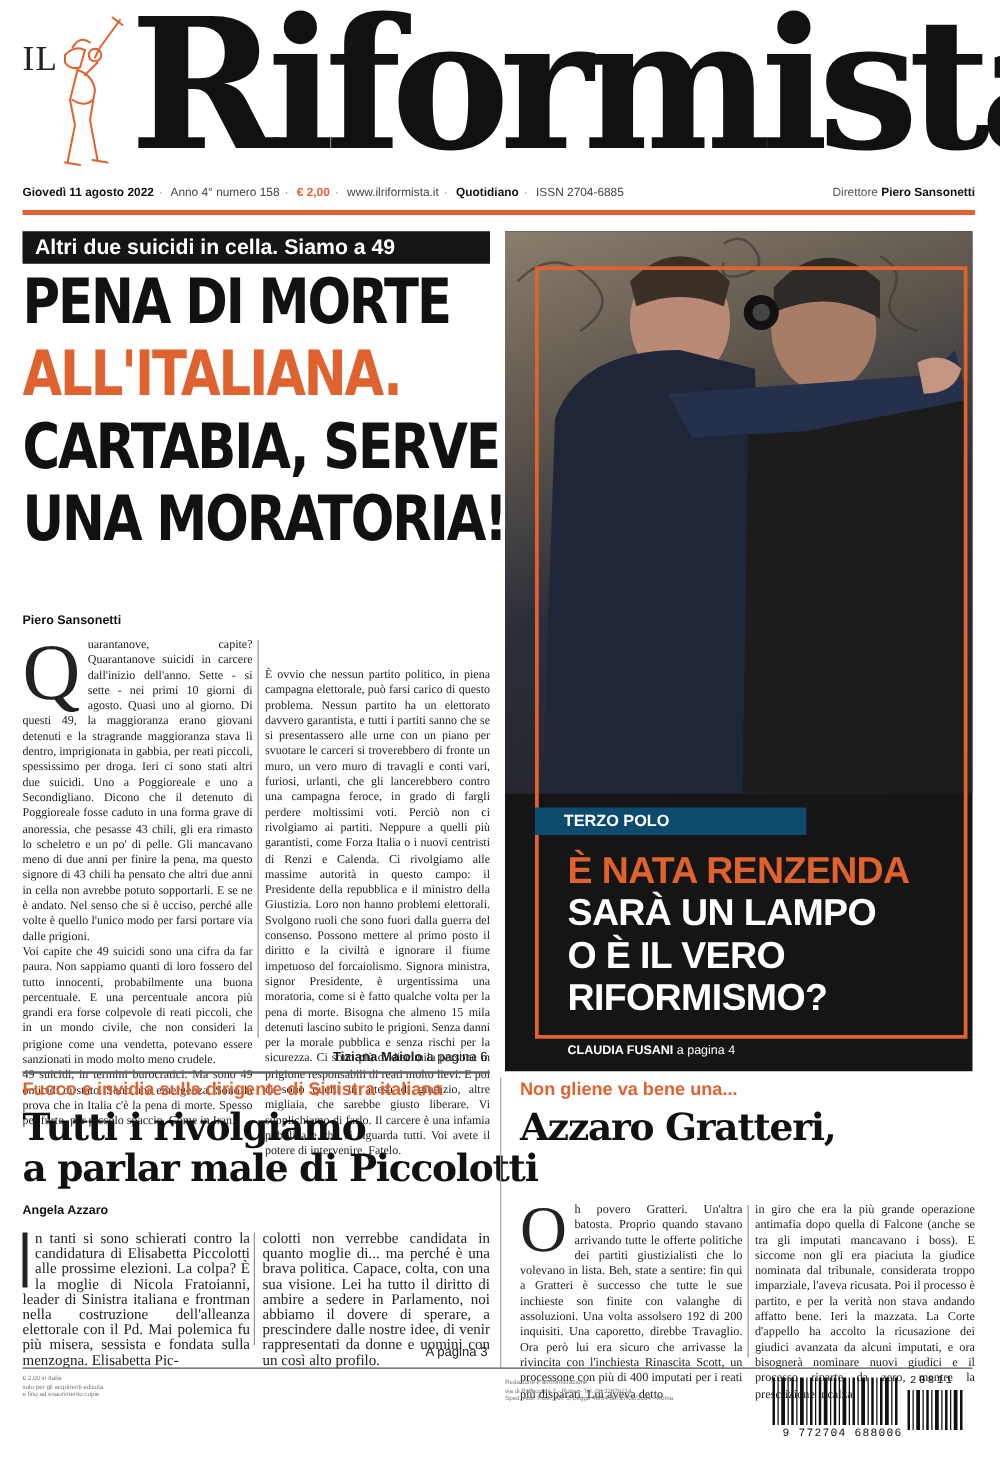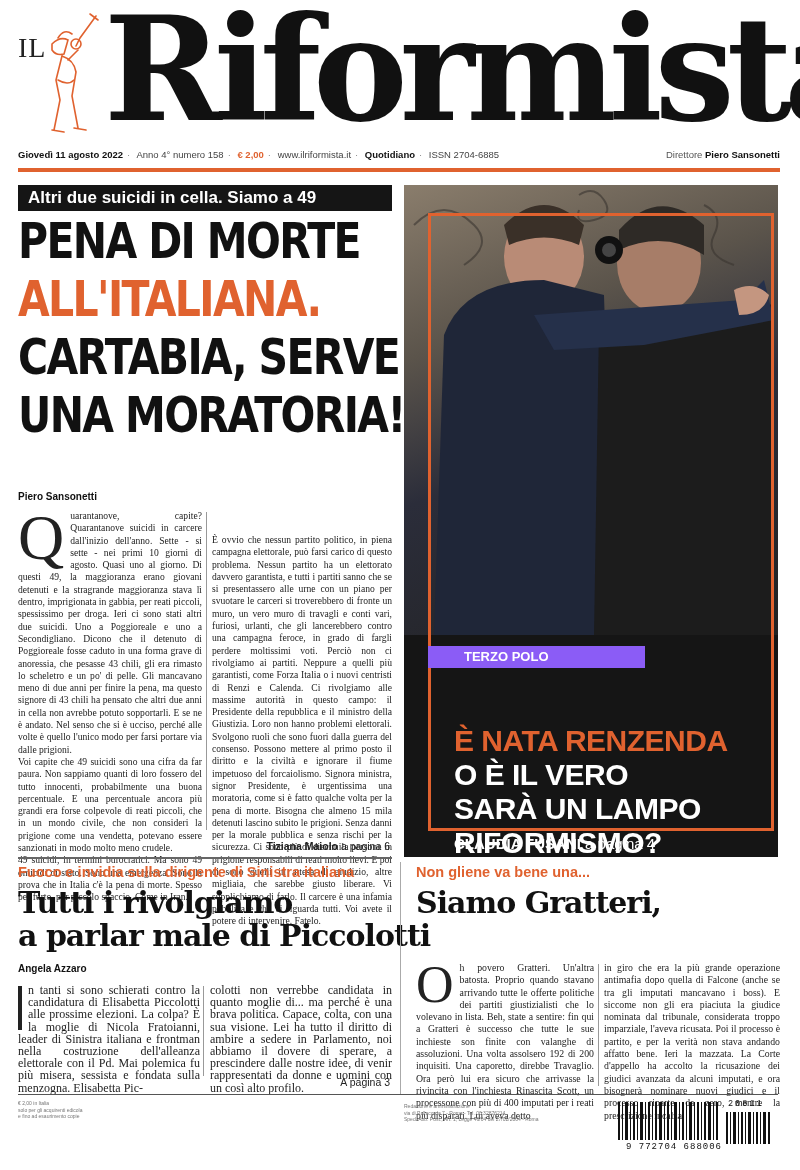--- a/index.html
+++ b/index.html
@@ -25,24 +25,24 @@
   .body-text{font-family:"Liberation Serif",serif;font-size:9.6px;line-height:12.3px;color:#222;text-align:justify;hyphens:auto;}
   .col-divider{width:1px;background:#999;}
   .dropcap{float:left;font-family:"Liberation Serif",serif;font-size:64px;line-height:52px;margin:2px 6px 0 0;color:#222;}
   .reference{font-size:10.5px;color:#222;}
   .reference b{font-weight:bold;}
   
   .photo-wrap{left:404px;top:185px;width:374px;height:672px;background:#151515;overflow:hidden;}
   .photo{position:absolute;left:0;top:0;width:374px;height:450px;background:linear-gradient(160deg,#8a7d6c 0%,#5b544b 30%,#2b2d3a 55%,#222 100%);}
   .graffiti{position:absolute;left:0;top:0;width:374px;height:120px;}
   .frame{position:absolute;left:24px;top:28px;width:346px;height:618px;border:3px solid #e0622f;box-sizing:border-box;}
-  .tag{position:absolute;left:24px;top:461px;width:217px;height:22px;background:#8b5cf6;color:#fff;font-weight:bold;font-size:13px;line-height:22px;padding-left:36px;box-sizing:border-box;}
-  .photo-head{position:absolute;left:50px;top:495px;font-weight:bold;font-size:30px;line-height:34px;color:#fff;letter-spacing:-0.5px;white-space:nowrap;margin-top:44px;}
+  .tag{position:absolute;left:24px;top:461px;width:217px;height:22px;background:#0c4a6e;color:#fff;font-weight:bold;font-size:13px;line-height:22px;padding-left:23px;box-sizing:border-box;}
+  .photo-head{position:absolute;left:50px;top:495px;font-weight:bold;font-size:30px;line-height:34px;color:#fff;letter-spacing:-0.5px;white-space:nowrap;}
   .photo-head .o{color:#e0622f;}
-  .photo-by{position:absolute;left:50px;top:650px;font-size:15px;color:#fff;}
+  .photo-by{position:absolute;left:50px;top:650px;font-size:10px;color:#fff;}
   .photo-by b{font-weight:bold;}
   
   .grey-rule{height:2px;background:#666;}
   .kicker{font-weight:bold;font-size:14.5px;color:#e0622f;}
   .serif-head{font-family:"DejaVu Serif",serif;font-weight:bold;font-size:30px;line-height:33px;letter-spacing:-1px;color:#111;white-space:nowrap;}
   .bold-body{font-family:"Liberation Serif",serif;font-weight:normal;font-size:12px;line-height:12.2px;color:#222;text-align:justify;}
   .footer-small{font-size:5px;line-height:6.5px;color:#777;}
   .barcode{left:614px;top:1100px;width:164px;height:50px;}
   .barcode-num{font-family:"Liberation Mono",monospace;}
 </style>
@@ -124,22 +124,22 @@
       <path d="M130 130 L340 115 L360 95 L370 135 L240 160 L150 165 Z" fill="#25304a"></path>
       <path d="M330 105 q20 -10 35 5 q-5 20 -30 20z" fill="#c49680"></path>
       <circle cx="205" cy="65" r="14" fill="#111"></circle>
       <circle cx="205" cy="65" r="7" fill="#444"></circle>
     </svg>
   </div>
   <div class="frame"></div>
   <div class="tag">TERZO POLO</div>
   <div class="photo-head">
     <div class="o">È NATA RENZENDA</div>
+    <div>SARÀ UN LAMPO</div>
     <div>O È IL VERO</div>
-    <div>SARÀ UN LAMPO</div>
     <div>RIFORMISMO?</div>
   </div>
   <div class="photo-by">
     <b>CLAUDIA FUSANI</b>
     <span>a pagina 4</span>
   </div>
 </div>
 
 <div class="abs grey-rule" style="left:18px;top:857px;width:374px;"></div>
 <div class="abs kicker" style="left:18px;top:864px;">Fuoco e invidia sulla dirigente di Sinistra italiana</div>
@@ -154,21 +154,21 @@
 </div>
 <div class="abs col-divider" style="left:203px;top:986px;height:90px;"></div>
 <div class="abs bold-body" style="left:210px;top:984px;width:182px;">
   <span>colotti non verrebbe candidata in quanto moglie di... ma perché è una brava politica. Capace, colta, con una sua visione. Lei ha tutto il diritto di ambire a sedere in Parlamento, noi abbiamo il dovere di sperare, a prescindere dalle nostre idee, di venir rappresentati da donne e uomini con un così alto profilo.</span>
 </div>
 <div class="abs reference" style="right:410px;top:1076px;">A pagina 3</div>
 
 <div class="abs col-divider" style="left:400px;top:862px;height:232px;background:#aaa;"></div>
 <div class="abs kicker" style="left:416px;top:864px;">Non gliene va bene una...</div>
 <div class="abs serif-head" style="left:416px;top:886px;">
-  <div>Siamo Gratteri,</div>
+  <div>Azzaro Gratteri,</div>
 </div>
 <div class="abs body-text" style="left:416px;top:962px;width:178px;font-size:9.8px;line-height:12.3px;">
   <span class="dropcap" style="font-size:52px;line-height:42px;">O</span>
   <span>h povero Gratteri. Un'altra batosta. Proprio quando stavano arrivando tutte le offerte politiche dei partiti giustizialisti che lo volevano in lista. Beh, state a sentire: fin qui a Gratteri è successo che tutte le sue inchieste son finite con valanghe di assoluzioni. Una volta assolsero 192 di 200 inquisiti. Una caporetto, direbbe Travaglio. Ora però lui era sicuro che arrivasse la rivincita con l'inchiesta Rinascita Scott, un processone con più di 400 imputati per i reati più disparati. Lui aveva detto</span>
 </div>
 <div class="abs col-divider" style="left:598px;top:964px;height:122px;"></div>
 <div class="abs body-text" style="left:604px;top:962px;width:176px;font-size:9.8px;line-height:12.3px;">
   <span>in giro che era la più grande operazione antimafia dopo quella di Falcone (anche se tra gli imputati mancavano i boss). E siccome non gli era piaciuta la giudice nominata dal tribunale, considerata troppo imparziale, l'aveva ricusata. Poi il processo è partito, e per la verità non stava andando affatto bene. Ieri la mazzata. La Corte d'appello ha accolto la ricusazione dei giudici avanzata da alcuni imputati, e ora bisognerà nominare nuovi giudici e il processo riparte da zero, mentre la prescrizione incalza.</span>
 </div>
 

